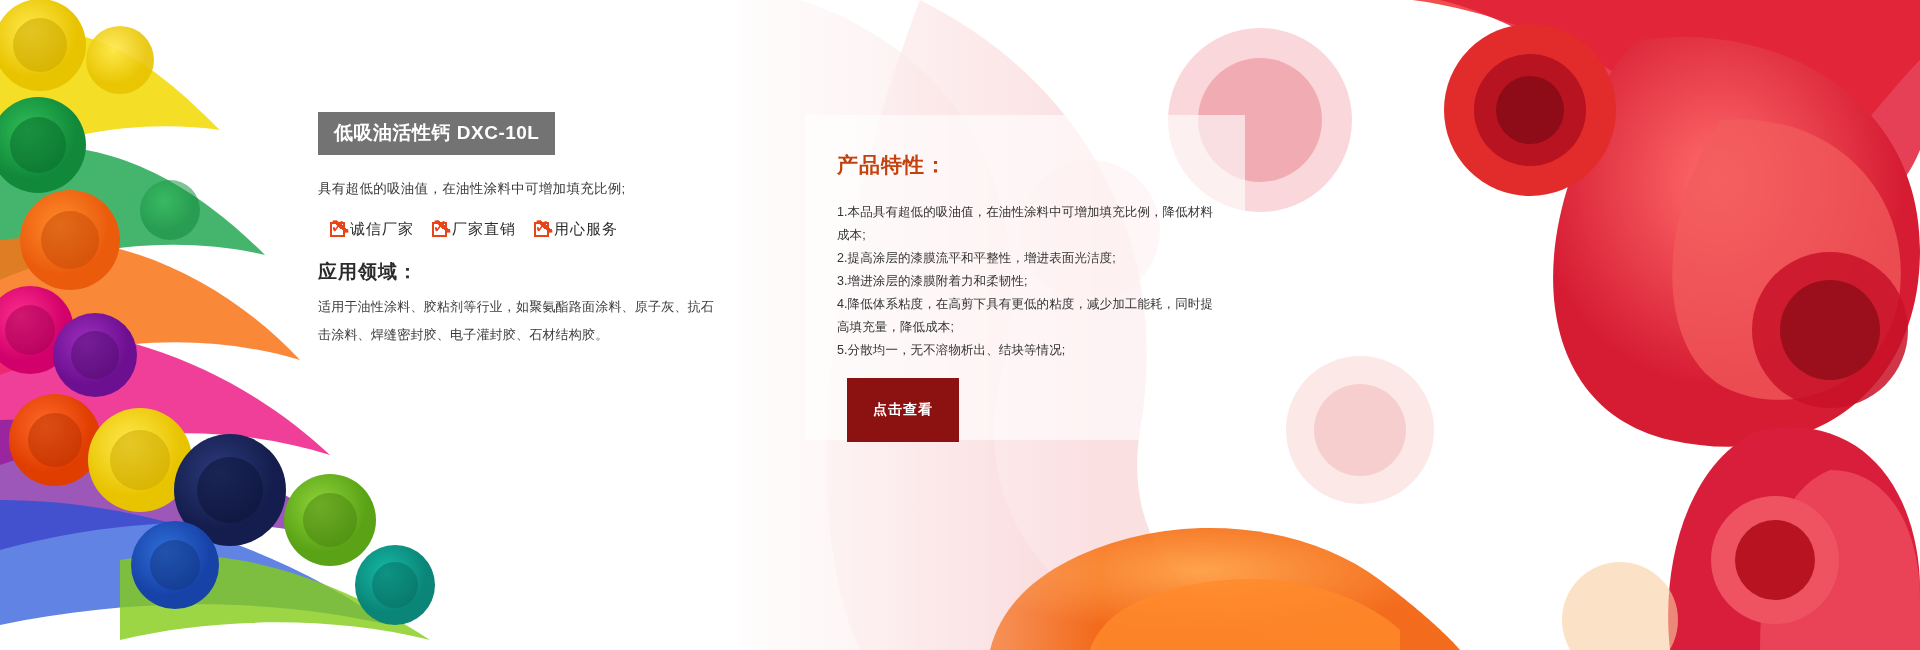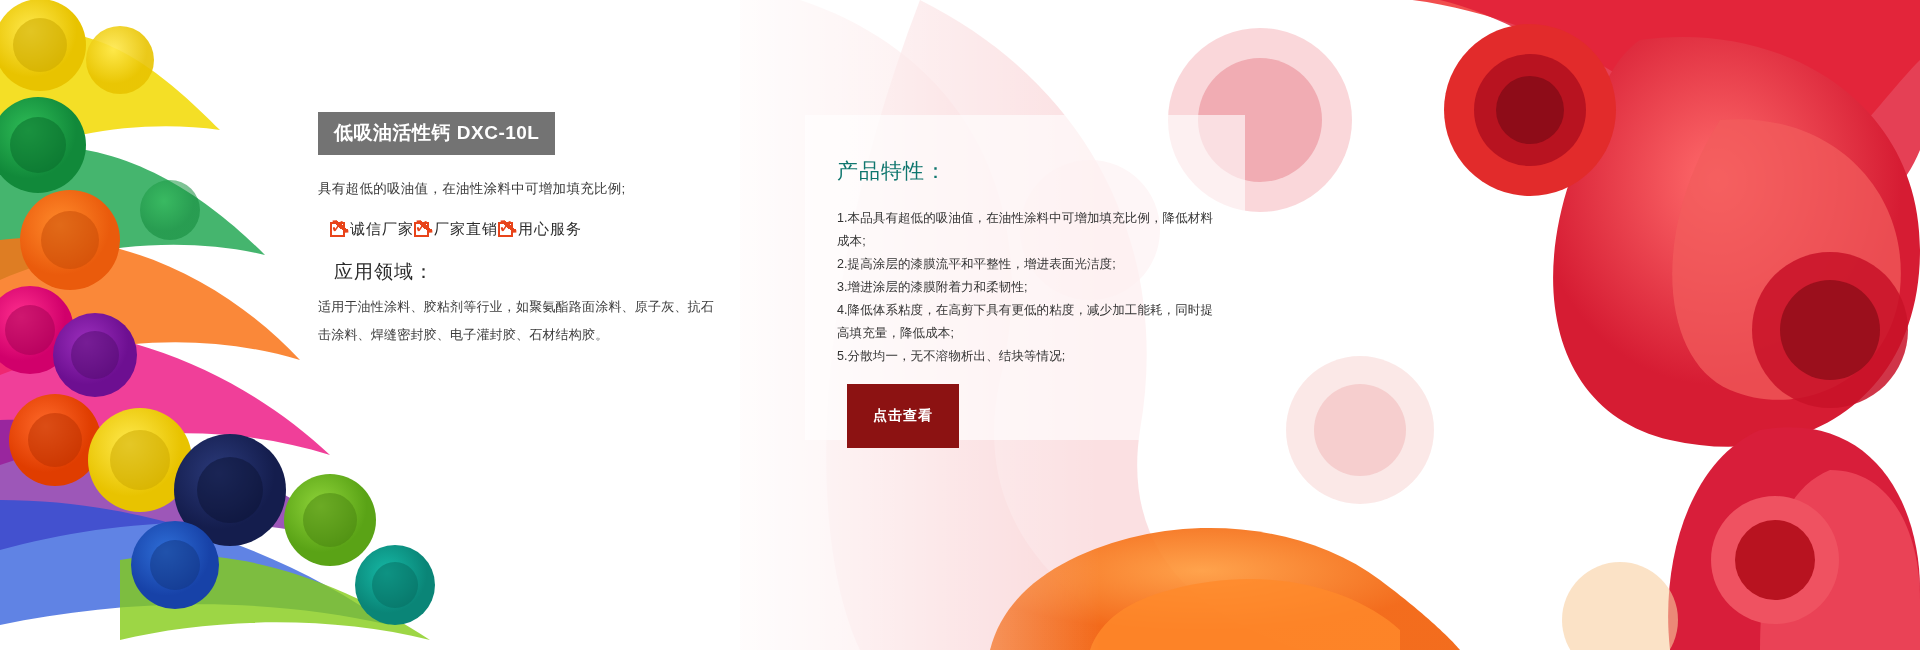--- a/index.html
+++ b/index.html
@@ -50,20 +50,21 @@
     font-family:"DejaVu Serif","Liberation Serif",serif;
   }
   .headline span { margin-right:26px; }
   .headline span:last-child { margin-right:0; }
 
   .check-row {
     margin-top:22px;
     margin-left:12px;
     display:flex;
     align-items:center;
+    gap:18px;
     white-space:nowrap;
   }
   .check-item { display:flex; align-items:center; gap:5px; }
   .chk {
     width:15px; height:15px;
     border:2px solid #e8441a;
     position:relative;
     display:inline-block;
     flex:none;
   }
@@ -79,48 +80,46 @@
   .chk-mark {
     position:absolute; left:-2px; top:-7px;
     font-size:19px; line-height:19px;
     color:#e8441a; font-weight:bold;
   }
   .check-label { font-size:15px; color:#2c2c2c; letter-spacing:1px; }
 
   .app-title {
     margin-top:20px;
     font-size:19px;
-    font-weight:normal;
+    font-weight:bold;
     color:#2b2b2b;
     letter-spacing:1px;
-    margin-left:16px;
   }
   .app-text {
     margin-top:8px;
     font-size:13px;
     line-height:28px;
     color:#3c3c3c;
     width:400px;
     letter-spacing:.2px;
   }
 
   
   .panel {
     position:absolute;
     left:805px; top:115px;
     width:440px; height:325px;
     background:rgba(255,255,255,.62);
   }
   .panel-inner { padding:36px 30px 0 32px; }
   .panel-title {
     font-size:21px;
-    font-weight:normal;
-    color:#0f766e;
+    font-weight:bold;
+    color:#c2410c;
     letter-spacing:1px;
-    margin-top:6px;
   }
   .panel-list {
     margin-top:22px;
     font-size:12.5px;
     line-height:23px;
     color:#333333;
     letter-spacing:.1px;
   }
   .panel-list li { list-style:none; }
   .cta {

